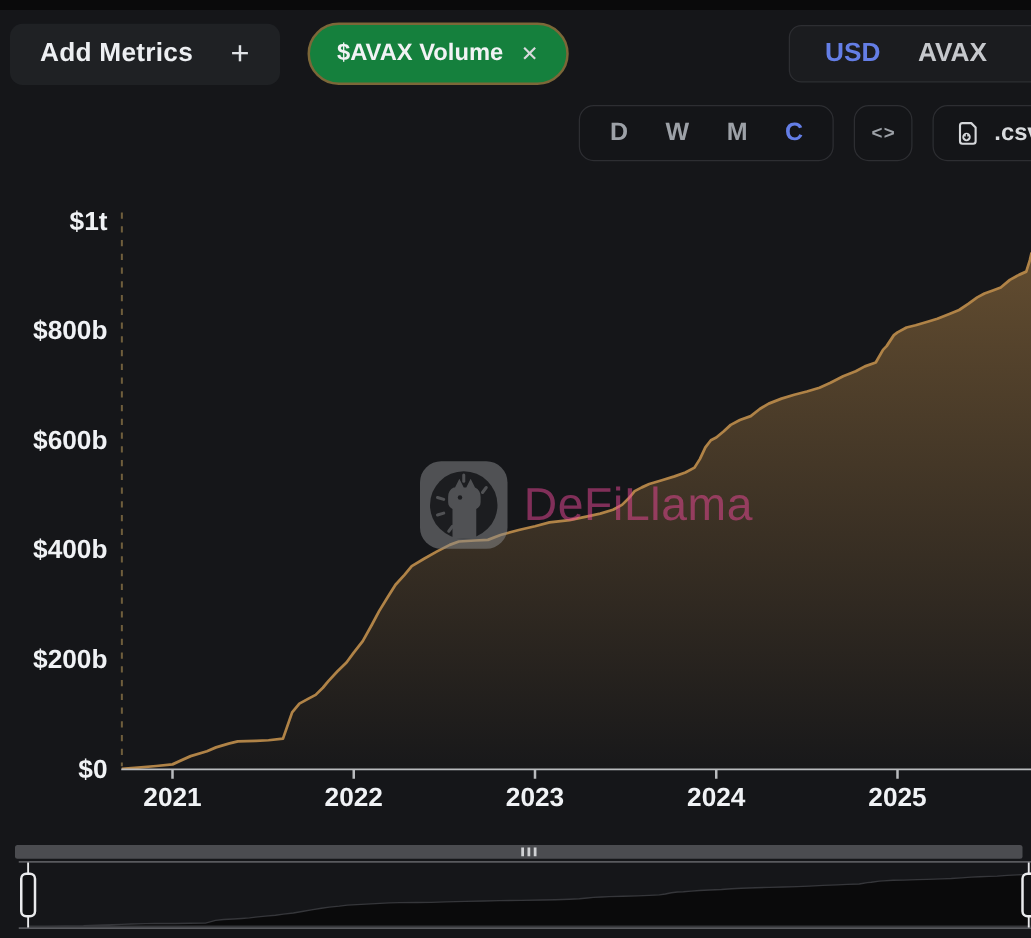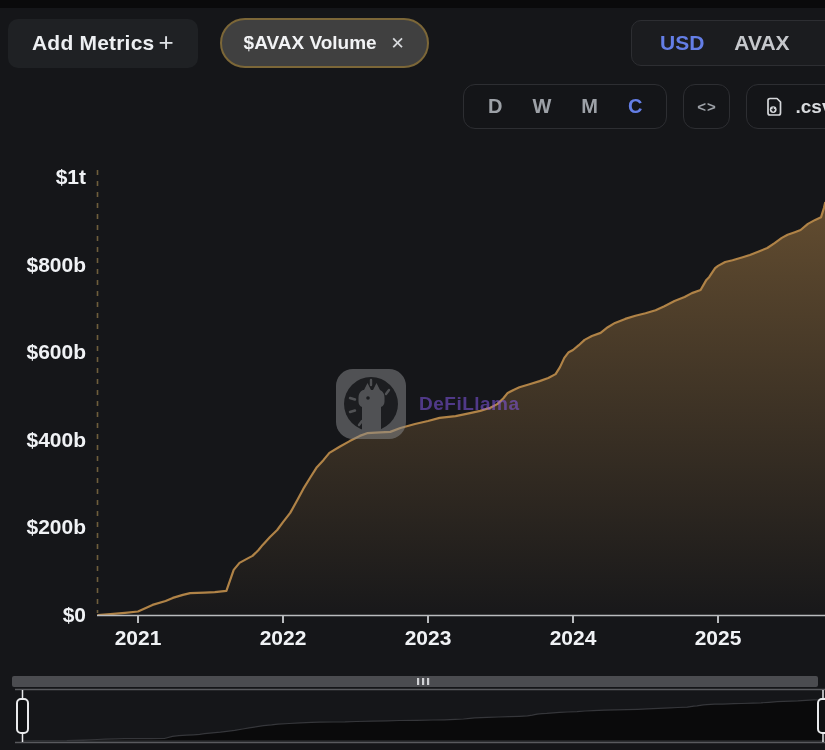--- a/index.html
+++ b/index.html
@@ -2,26 +2,26 @@
 <html><head>
 <meta charset="utf-8">
 <style>
   html,body{margin:0;padding:0;background:#151619;}
   #app{position:relative;width:825px;height:750px;background:#151619;overflow:hidden;
        font-family:"Liberation Sans","DejaVu Sans",sans-serif;-webkit-font-smoothing:antialiased;}
   .top-edge{position:absolute;left:0;top:0;width:825px;height:8px;background:#0a0a0b;}
 
   
   .row1{position:absolute;left:8px;top:18px;display:flex;align-items:center;gap:22px;}
-  .btn-add{display:flex;align-items:center;gap:4px;height:49px;padding:0 24px;
+  .btn-add{display:flex;align-items:center;gap:30px;height:49px;padding:0 24px;
            background:#1f2124;border:none;border-radius:10px;cursor:pointer;}
   .btn-add .lbl{font-size:21px;font-weight:700;color:#edeff2;letter-spacing:.2px;}
   .btn-add .plus{font-size:26px;font-weight:400;color:#dfe2e6;line-height:1;margin-top:-2px;}
   .chip{display:flex;align-items:center;gap:14px;height:46px;padding:0 22px;
-        background:#404040;border:2px solid #7c6738;border-radius:26px;cursor:pointer;}
+        background:#15803d;border:2px solid #7c6738;border-radius:26px;cursor:pointer;}
   .chip .lbl{font-size:19px;font-weight:700;color:#f2f3f5;}
   .chip .x{font-size:17px;color:#d8dadd;line-height:1;cursor:pointer;}
   .currency{position:absolute;left:631px;top:20px;width:230px;height:46px;
             background:#1b1c1f;border:1px solid #2d2e32;border-radius:10px;
             display:flex;align-items:center;gap:30px;padding-left:28px;box-sizing:border-box;}
   .currency .opt{font-size:21px;font-weight:700;cursor:pointer;color:#c6c8cc;text-align:right;}
   .currency .opt.active{color:#647ee6;}
 
   
   .row2{position:absolute;left:463px;top:84px;display:flex;align-items:center;gap:16px;}
@@ -33,21 +33,21 @@
              display:flex;align-items:center;justify-content:center;cursor:pointer;
              color:#9da1a7;font-size:15px;font-weight:700;letter-spacing:1px;box-sizing:border-box;}
   .btn-csv{height:45px;border:1px solid #2d2e32;border-radius:12px;background:#141518;
            display:flex;align-items:center;gap:10px;padding:0 18px;cursor:pointer;
            box-sizing:border-box;min-width:108px;}
   .btn-csv .lbl{font-size:19px;font-weight:700;color:#d9dbde;}
 
   
   .watermark{position:absolute;left:335px;top:368px;display:flex;align-items:center;gap:12px;
              opacity:.5;pointer-events:none;}
-  .watermark .wm-text{font-size:19px;font-weight:700;color:#8b5cf6;letter-spacing:.5px;}
+  .watermark .wm-text{font-size:37px;font-weight:400;color:#ec4899;letter-spacing:.5px;}
 
   svg text{font-family:"Liberation Sans","DejaVu Sans",sans-serif;}
   #chart-svg{position:absolute;left:0;top:0;}
 </style>
 </head>
 <body>
 
 <div id="app">
   <div class="top-edge"></div>
 

